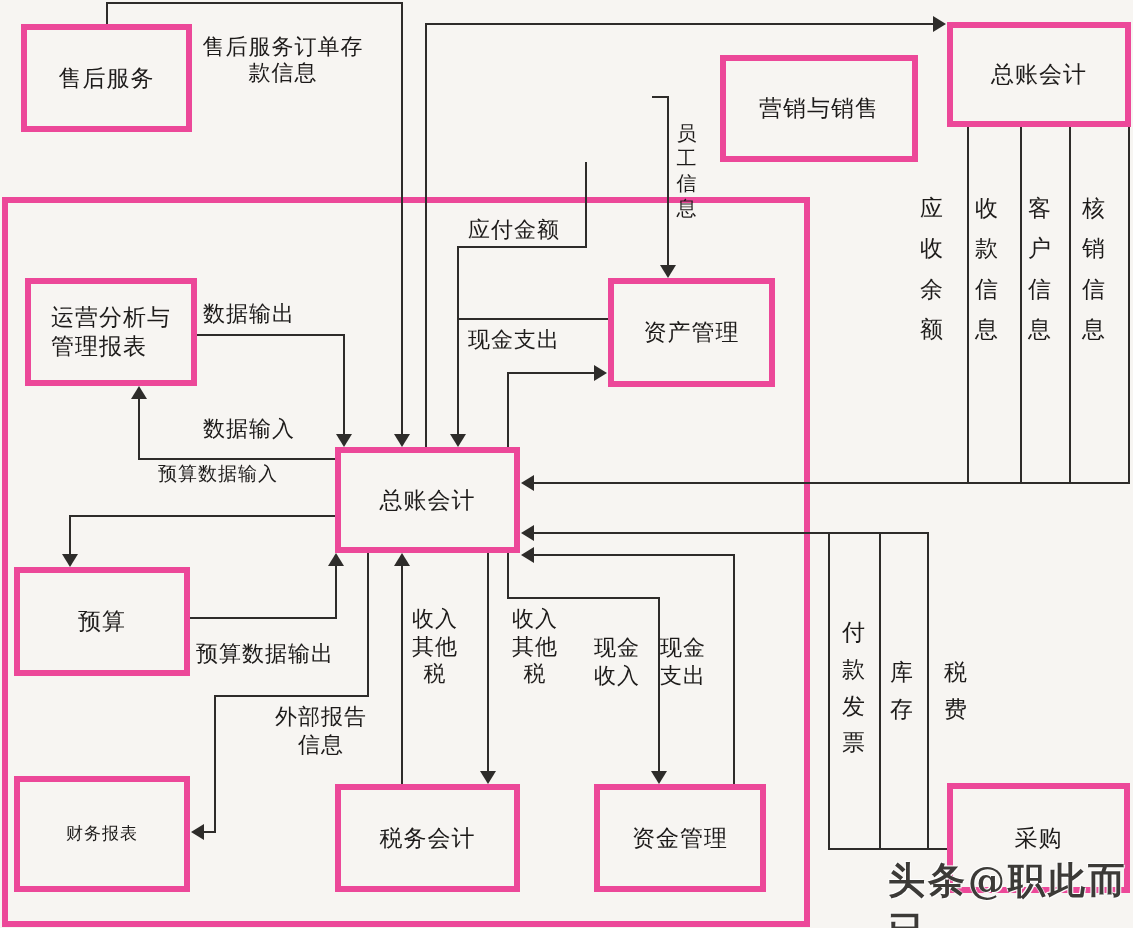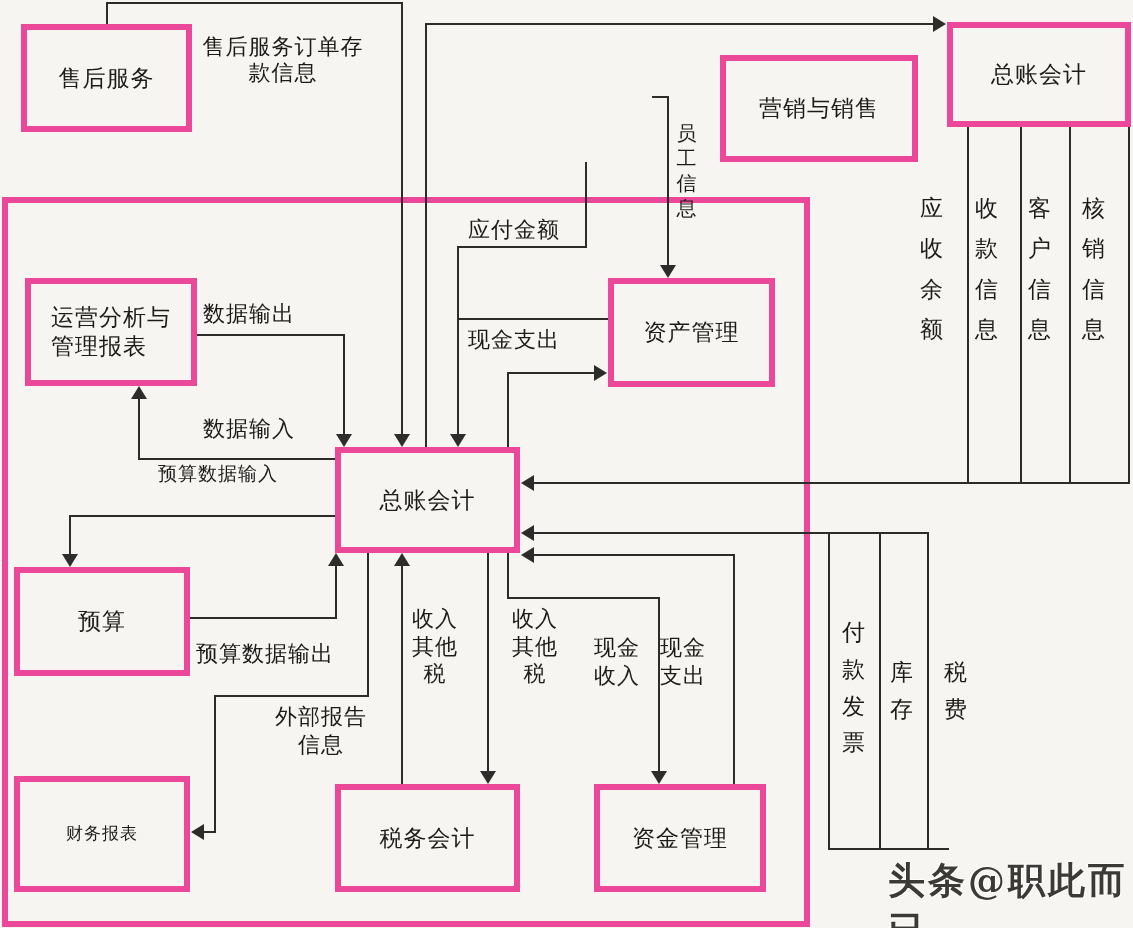--- a/index.html
+++ b/index.html
@@ -87,20 +87,23 @@
       <span class="bl" style="font-size: 23px;">预算</span>
     </div>
     <div class="box" style="left: 14px; top: 776px; width: 176px; height: 116px;">
       <span class="bl" style="font-size: 17px;">财务报表</span>
     </div>
     <div class="box" style="left: 335px; top: 784px; width: 185px; height: 108px;">
       <span class="bl" style="font-size: 23px;">税务会计</span>
     </div>
     <div class="box" style="left: 594px; top: 784px; width: 172px; height: 108px;">
       <span class="bl" style="font-size: 23px;">资金管理</span>
+    </div>
+    <div class="box" style="left: 947px; top: 783px; width: 183px; height: 110px;">
+      <span class="bl" style="font-size: 23px;">采购</span>
     </div>
     <div class="seg" style="left: 106px; top: 2px; width: 2px; height: 24px;"></div>
     <div class="seg" style="left: 106px; top: 2px; width: 297px; height: 2px;"></div>
     <div class="seg" style="left: 401px; top: 2px; width: 2px; height: 441px;"></div>
     <div class="seg" style="left: 425px; top: 23px; width: 2px; height: 425px;"></div>
     <div class="seg" style="left: 425px; top: 23px; width: 512px; height: 2px;"></div>
     <div class="seg" style="left: 197px; top: 334px; width: 148px; height: 2px;"></div>
     <div class="seg" style="left: 343px; top: 334px; width: 2px; height: 105px;"></div>
     <div class="seg" style="left: 138px; top: 458px; width: 198px; height: 2px;"></div>
     <div class="seg" style="left: 138px; top: 390px; width: 2px; height: 70px;"></div>

